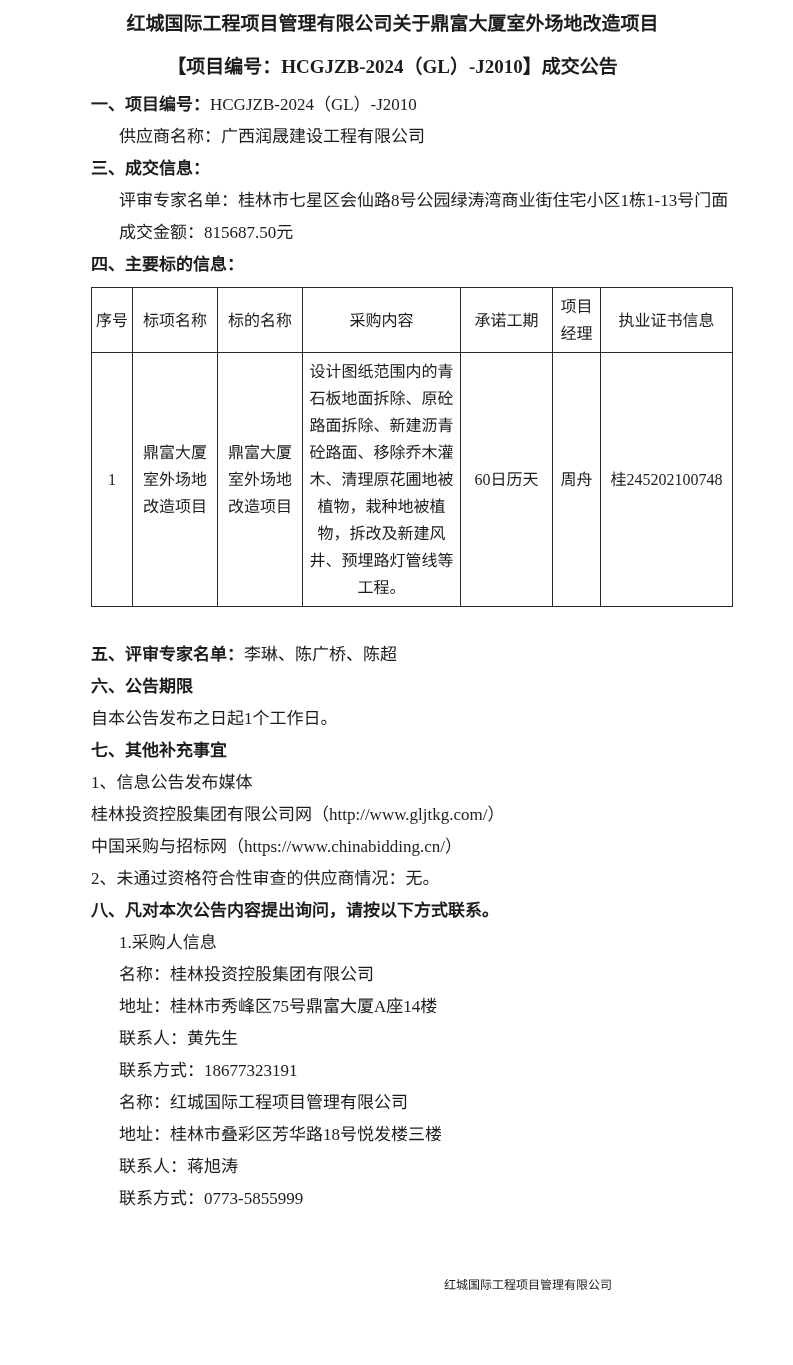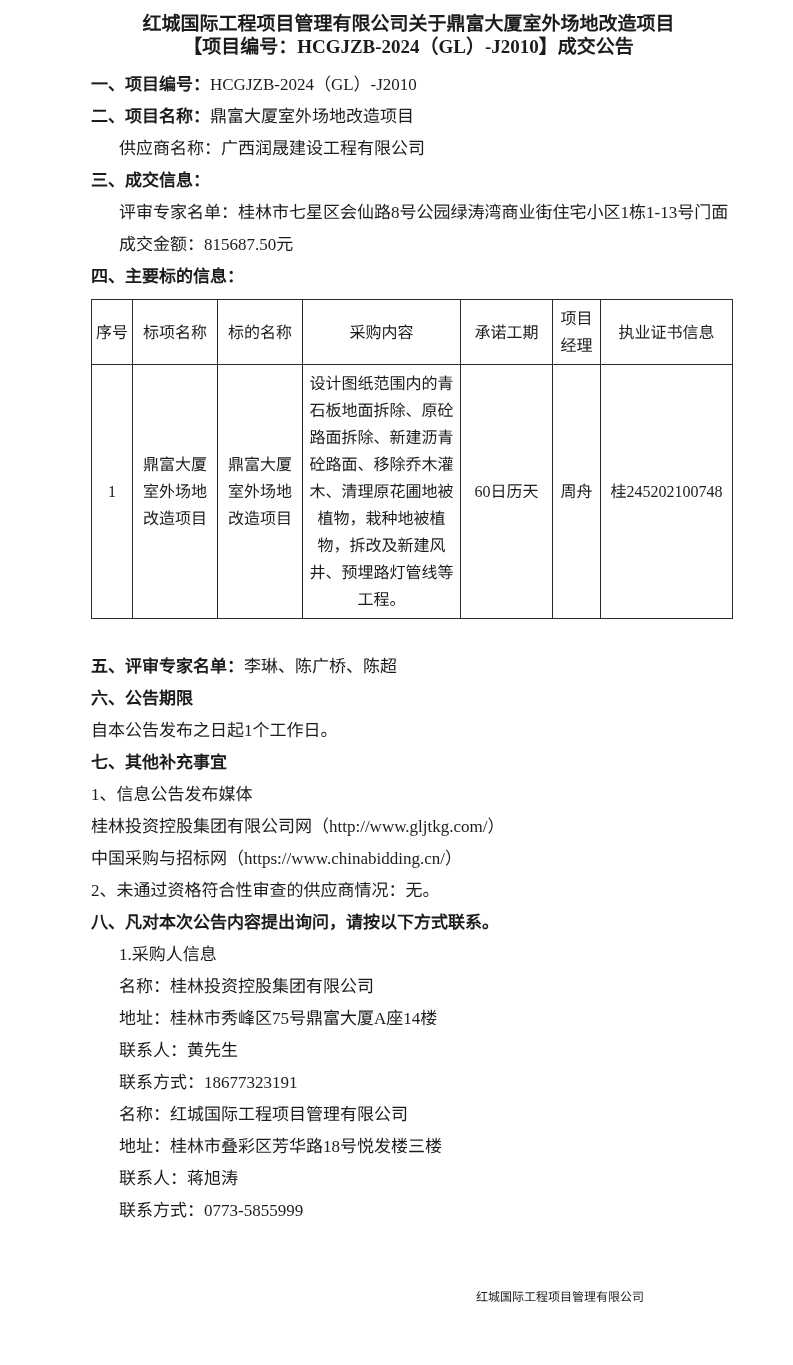--- a/index.html
+++ b/index.html
@@ -3,31 +3,31 @@
 <meta charset="utf-8">
 <style>
   * { box-sizing: border-box; margin: 0; padding: 0; }
   html, body {
     width: 793px; height: 1365px;
     background: #ffffff;
     color: #1c1c1c;
     font-family: "Liberation Serif", "DejaVu Serif", serif;
     overflow: hidden;
   }
-  .doc { width: 793px; height: 1365px; padding: 12px 61px 0 91px; }
+  .doc { width: 793px; height: 1365px; padding: 12px 93px 0 91px; }
 
   .title {
     text-align: center;
     font-size: 19px;
     font-weight: bold;
     line-height: 23px;
     margin-left: -32px; 
     margin-right: -26px;
   }
-  .title.second { }
+  .title.second { margin-top: 20px; }
 
   .content { margin-top: 17px; }
 
   .line {
     font-size: 17px;
     line-height: 20px;
     margin-bottom: 12px;
     white-space: nowrap;
   }
   .b { font-weight: bold; }
@@ -68,21 +68,20 @@
 
 <div class="doc">
 
   <div class="title">红城国际工程项目管理有限公司关于鼎富大厦室外场地改造项目</div>
   <div class="title second">【项目编号：HCGJZB-2024（GL）-J2010】成交公告</div>
 
   <div class="content">
 
     <div class="line"><span class="b">一、项目编号：</span><span>HCGJZB-2024（GL）-J2010</span></div>
 
-    <div class="line"><span class="b">二、项目名称：</span><span>鼎富大厦室外场地改造项目</span></div>
 
     <div class="line indent"><span>供应商名称：</span><span>广西润晟建设工程有限公司</span></div>
 
     <div class="line b">三、成交信息：</div>
 
     <div class="line indent"><span>评审专家名单：</span><span>桂林市七星区会仙路8号公园绿涛湾商业街住宅小区1栋1-13号门面</span></div>
 
     <div class="line indent"><span>成交金额：</span><span>815687.50元</span></div>
 
     <div class="line b">四、主要标的信息：</div>

